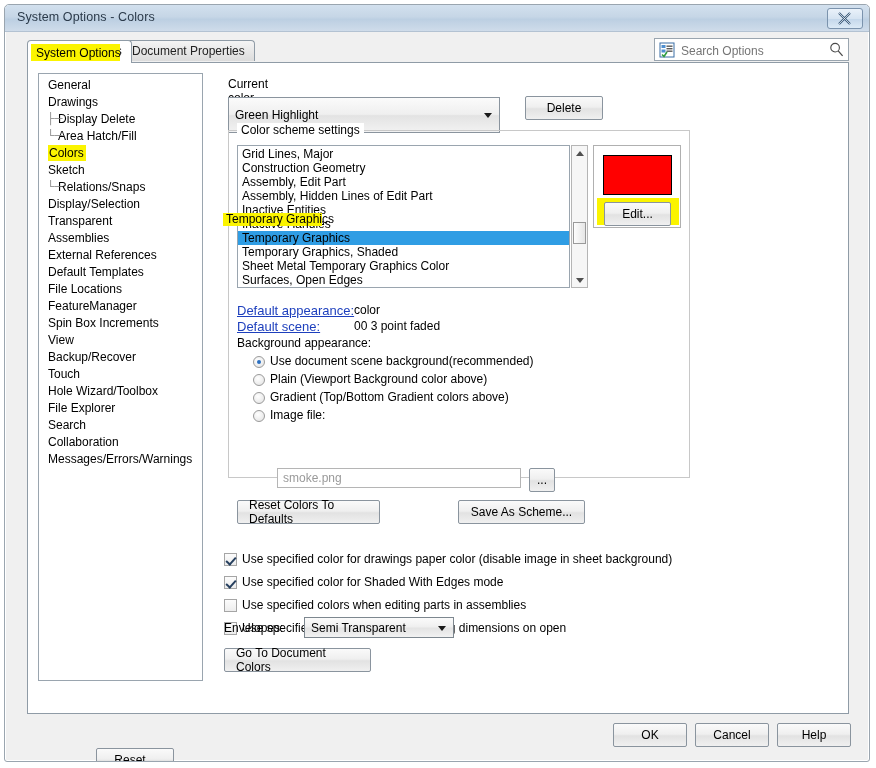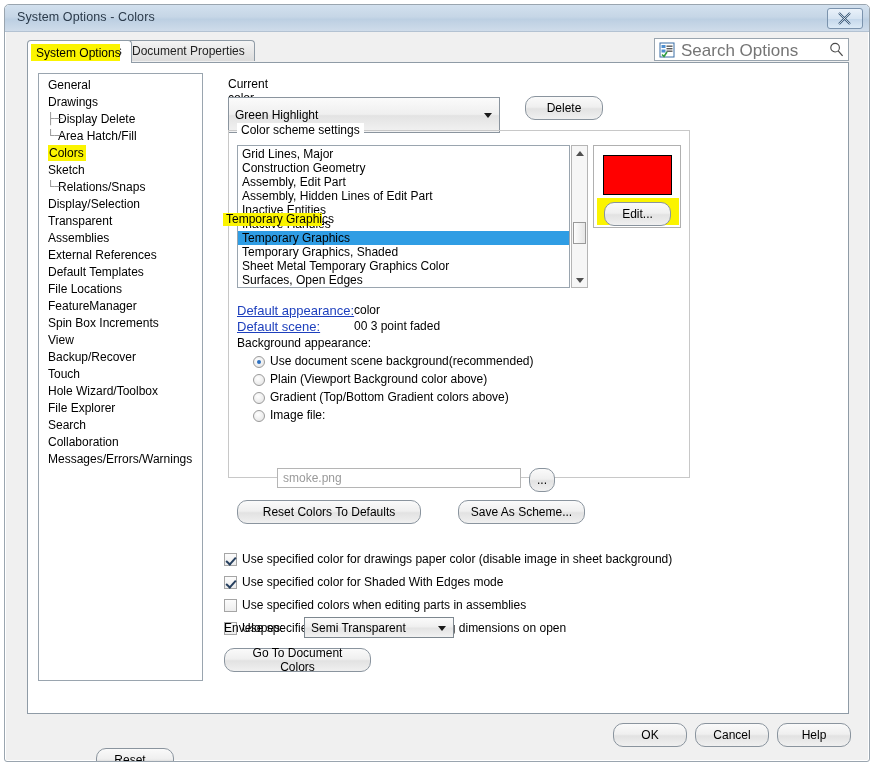--- a/index.html
+++ b/index.html
@@ -110,21 +110,21 @@
     position: absolute; left: 4px; top: 3px;
     width: 16px; height: 16px;
   }
   #search-input {
     position: absolute;
     left: 24px; top: 0;
     width: 146px; height: 21px;
     border: none; outline: none;
     background: transparent;
     font-family: "Liberation Sans", sans-serif;
-    font-size: 17px;
+    font-size: 12px;
     color: #555;
   }
   #search-glass {
     position: absolute; right: 4px; top: 3px;
     width: 15px; height: 15px;
     cursor: pointer;
   }
 
   
   #sidebar {
@@ -191,26 +191,26 @@
     width: 0; height: 0;
     border-left: 4px solid transparent;
     border-right: 4px solid transparent;
     border-top: 5px solid #1a1a1a;
   }
   #scheme-combo { position: absolute; left: 8px; top: 24px; width: 272px; height: 36px; }
 
   .btn {
     box-sizing: border-box;
     border: 1px solid #8a949e;
-    border-radius: 10px;
+    border-radius: 2px;
     background: linear-gradient(to bottom, #fafafa 0%, #efefef 46%, #e2e2e2 54%, #f0f0f0 100%);
     font-family: "Liberation Sans", sans-serif;
     font-size: 12px;
     color: #000;
-    text-align: center;
+    text-align: left;
     cursor: pointer;
     display: flex;
     align-items: center;
     justify-content: center;
     padding: 11px;
   }
   #delete-btn { position: absolute; left: 305px; top: 23px; width: 78px; height: 22px; }
 
   
   #groupbox {
@@ -361,21 +361,21 @@
     border: 1px solid #b5b5b5;
     background: #ffffff;
     font-family: "Liberation Sans", sans-serif;
     font-size: 12px;
     color: #9a9a9a;
     padding-left: 5px;
     outline: none;
   }
   #browse-btn { position: absolute; left: 300px; top: 337px; width: 26px; height: 20px; }
 
-  #reset-colors-btn { position: absolute; left: 8px; top: 369px; width: 184px; height: 21px; }
+  #reset-colors-btn { position: absolute; left: 8px; top: 369px; width: 143px; height: 21px; }
   #save-scheme-btn { position: absolute; left: 229px; top: 369px; width: 127px; height: 21px; }
 
   
   .check-row {
     position: absolute;
     left: 4px;
     font-size: 12px;
     height: 18px;
     line-height: 18px;
     cursor: pointer;

